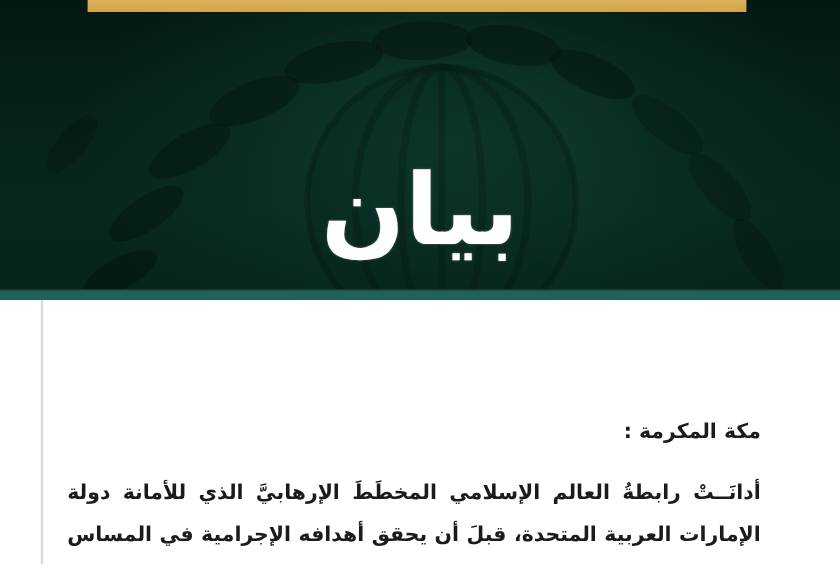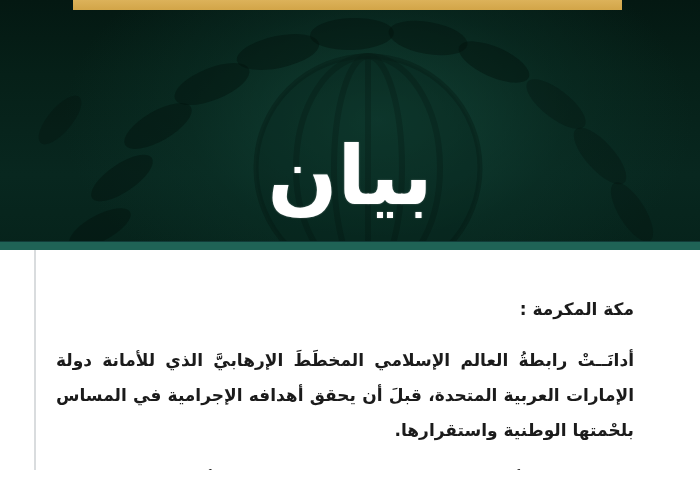--- a/index.html
+++ b/index.html
@@ -66,21 +66,21 @@
   }
 
   
   .doc {
     position: relative;
     width: 700px;
     height: 240px;
     background: #ffffff;
     overflow: hidden;
     box-sizing: border-box;
-    padding: 42px 66px 0 56px;
+    padding: 93px 66px 0 56px;
     direction: rtl;
   }
   .doc-vline {
     position: absolute;
     left: 34px;
     top: 0;
     width: 2px;
     height: 240px;
     background: #d9dcde;
   }

